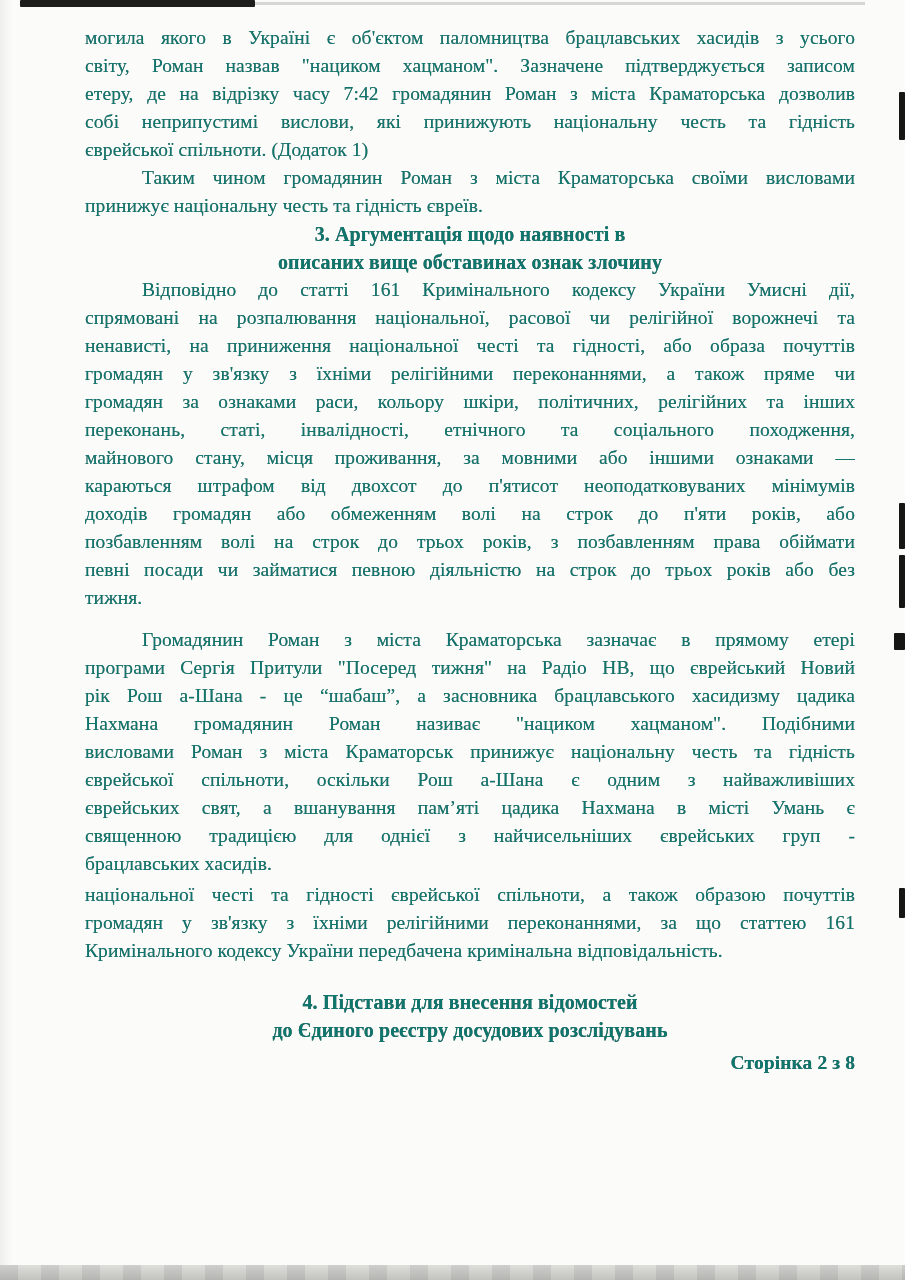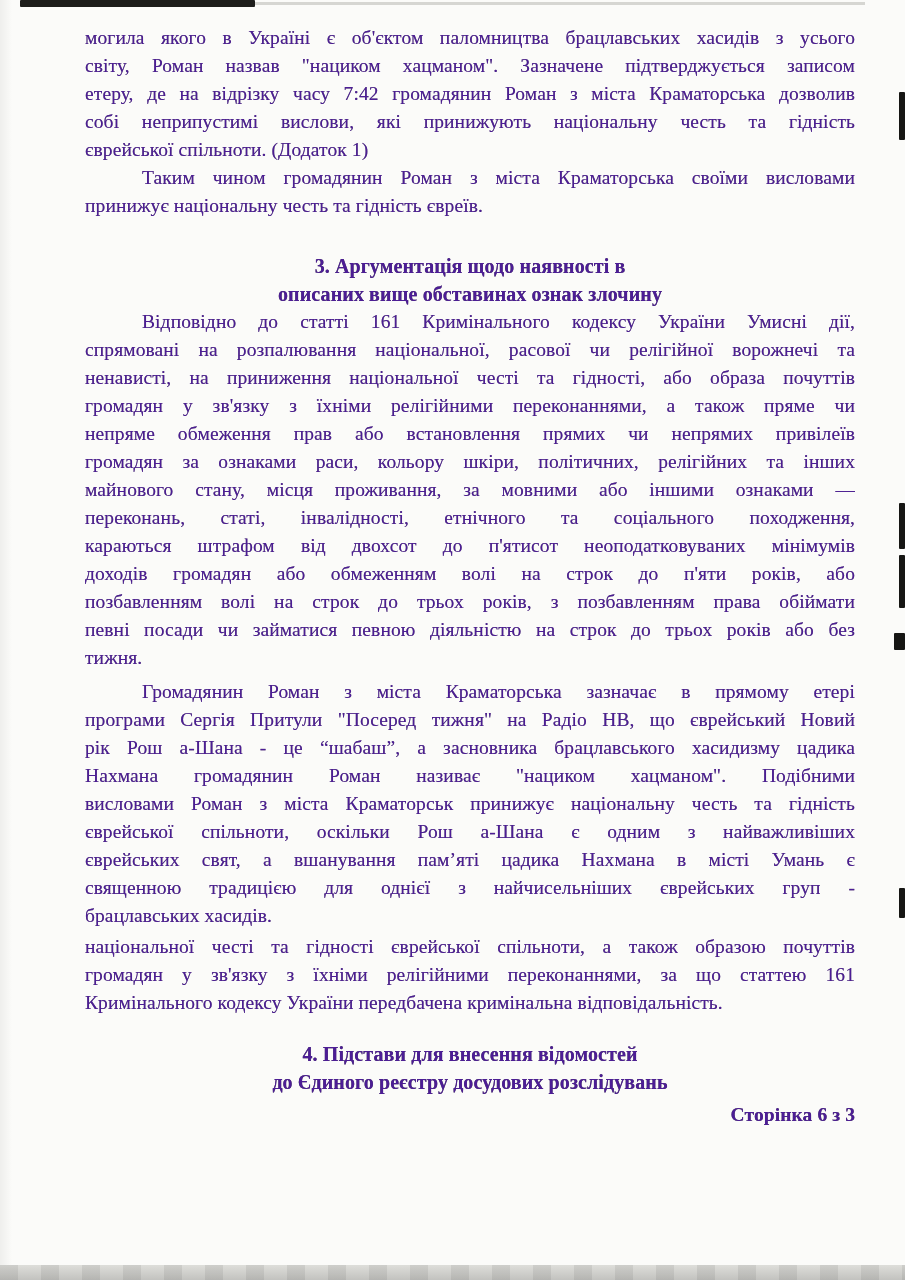--- a/index.html
+++ b/index.html
@@ -3,21 +3,21 @@
 <meta charset="utf-8">
 <title>Document</title>
 <style>
   html,body{margin:0;padding:0;background:#888;}
   .page{
     position:relative;
     width:905px;height:1280px;
     background:#fbfbf9;
     overflow:hidden;
     font-family:"Liberation Serif","DejaVu Serif",serif;
-    color:#4c1d95;
+    color:#0f766e;
   }
   
   .edge-left{position:absolute;left:0;top:0;width:12px;height:100%;
     background:linear-gradient(to right,rgba(0,0,0,0.05),rgba(0,0,0,0));}
   .edge-top-bar{position:absolute;left:20px;top:0;width:235px;height:7px;
     background:#1d1d1b;border-radius:1px;}
   .edge-top-line{position:absolute;left:255px;top:2px;width:610px;height:3px;
     background:#c6c6c2;opacity:.7;}
   .edge-bottom-band{position:absolute;left:0;bottom:0;width:100%;height:15px;
     background:
@@ -39,22 +39,22 @@
   .line{
     height:28px;overflow:hidden;
     text-align:justify;text-align-last:justify;
     text-shadow:0 0 .4px rgba(30,28,26,.55);
   }
   .line.last{text-align-last:left;}
   .line.indent{text-indent:57px;}
   .heading{font-weight:bold;font-size:20px;}
   .heading .line{text-align:center;text-align-last:center;text-shadow:0 0 .5px rgba(20,18,16,.7);}
   
-  .para-2{margin-top:32px;}
-  .para-4{margin-top:6px;}
+  .para-2{}
+  .para-4{margin-top:14px;}
   .para-5{margin-top:3px;}
   .para-6{margin-top:23px;}
   .para-7{margin-top:4px;}
   .doc-footer{
     margin-top:5px;font-weight:bold;font-size:19.5px;
     text-align:right;text-shadow:0 0 .5px rgba(20,18,16,.7);
   }
 </style>
 </head>
 <body>
@@ -78,24 +78,23 @@
       </div>
       <div class="para para-2 heading">
         <div class="line">3. Аргументація щодо наявності в</div>
         <div class="line last">описаних вище обставинах ознак злочину</div>
       </div>
       <div class="para para-3">
         <div class="line indent">Відповідно до статті 161 Кримінального кодексу України Умисні дії,</div>
         <div class="line">спрямовані на розпалювання національної, расової чи релігійної ворожнечі та</div>
         <div class="line">ненависті, на приниження національної честі та гідності, або образа почуттів</div>
         <div class="line">громадян у зв'язку з їхніми релігійними переконаннями, а також пряме чи</div>
-        <div class="line">непряме обмеження прав або встановлення прямих чи непрямих привілеїв</div>
         <div class="line">громадян за ознаками раси, кольору шкіри, політичних, релігійних та інших</div>
+        <div class="line">переконань, статі, інвалідності, етнічного та соціального походження,</div>
         <div class="line">майнового стану, місця проживання, за мовними або іншими ознаками —</div>
-        <div class="line">переконань, статі, інвалідності, етнічного та соціального походження,</div>
         <div class="line">караються штрафом від двохсот до п'ятисот неоподатковуваних мінімумів</div>
         <div class="line">доходів громадян або обмеженням волі на строк до п'яти років, або</div>
         <div class="line">позбавленням волі на строк до трьох років, з позбавленням права обіймати</div>
         <div class="line">певні посади чи займатися певною діяльністю на строк до трьох років або без</div>
         <div class="line last">тижня.</div>
       </div>
       <div class="para para-4">
         <div class="line indent">Громадянин Роман з міста Краматорська зазначає в прямому етері</div>
         <div class="line">програми Сергія Притули "Посеред тижня" на Радіо НВ, що єврейський Новий</div>
         <div class="line">рік Рош а-Шана - це “шабаш”, а засновника брацлавського хасидизму цадика</div>
@@ -108,21 +107,21 @@
       </div>
       <div class="para para-5">
         <div class="line">національної честі та гідності єврейської спільноти, а також образою почуттів</div>
         <div class="line">громадян у зв'язку з їхніми релігійними переконаннями, за що статтею 161</div>
         <div class="line last">Кримінального кодексу України передбачена кримінальна відповідальність.</div>
       </div>
       <div class="para para-6 heading">
         <div class="line">4. Підстави для внесення відомостей</div>
         <div class="line last">до Єдиного реєстру досудових розслідувань</div>
       </div>
-      <div class="doc-footer">Сторінка 6 з 3</div>
+      <div class="doc-footer">Сторінка 2 з 8</div>
     </div>
 
   <div class="edge-mark mark-1"></div>
   <div class="edge-mark mark-2"></div>
   <div class="edge-mark mark-3"></div>
   <div class="edge-mark mark-4"></div>
   <div class="edge-mark mark-5"></div>
   <div class="edge-bottom-band"></div>
 </div>
 

